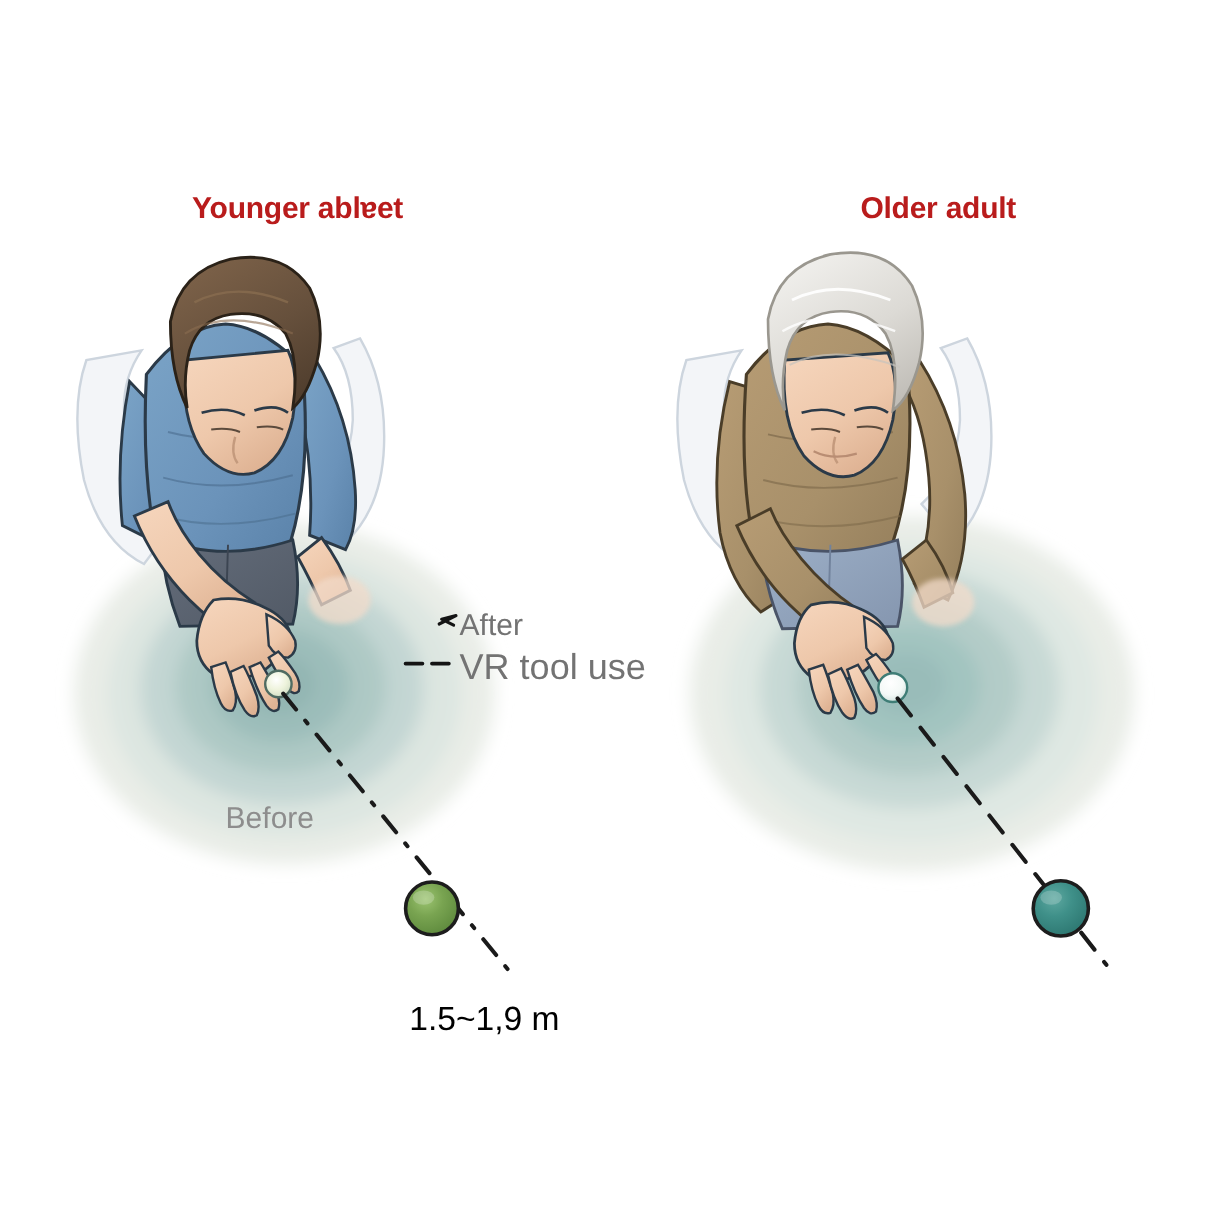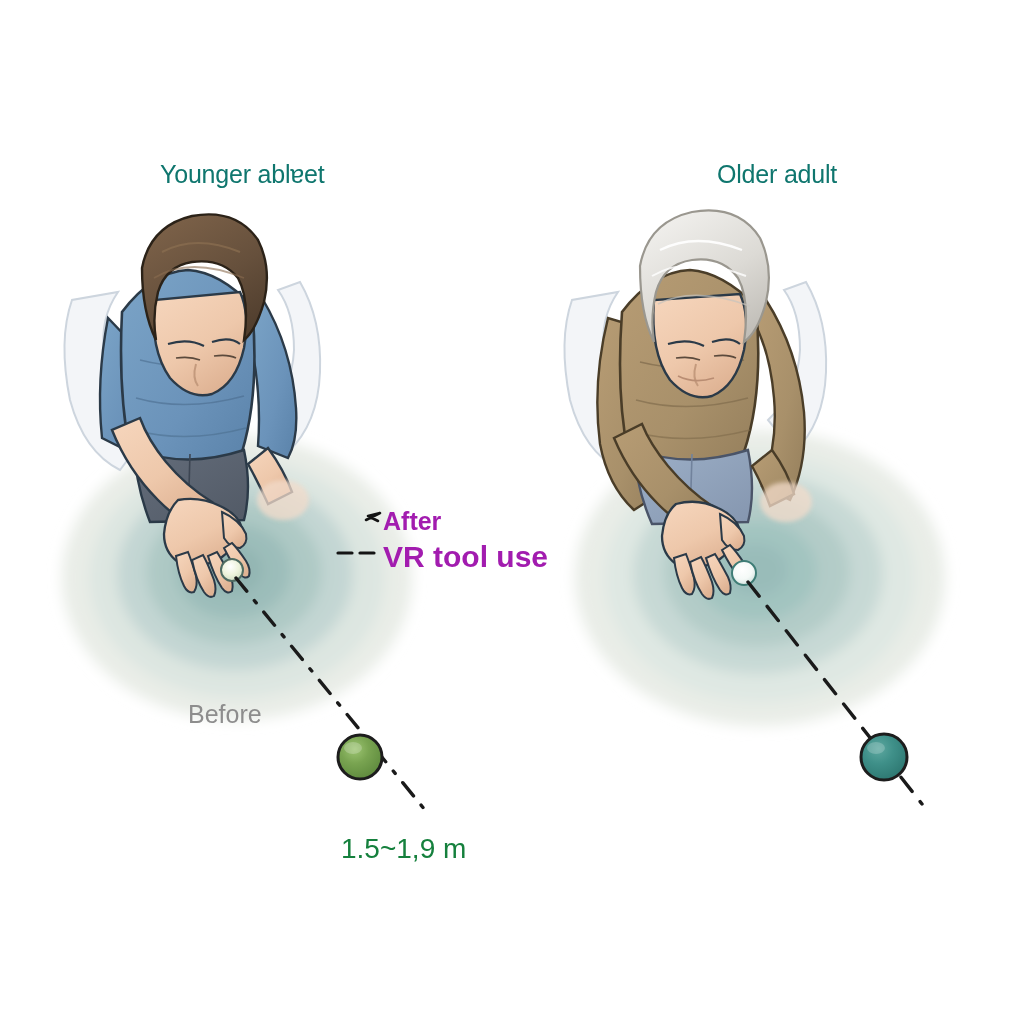--- a/index.html
+++ b/index.html
@@ -7,43 +7,43 @@
     width:1024px;height:1024px;
     background:#ffffff;
     font-family:"Liberation Sans", sans-serif;
     overflow:hidden;
     position:relative;
   }
   #figure{position:absolute;inset:0;width:1024px;height:1024px;}
   .panel-title{
     position:absolute;
     font-size:25px;
-    font-weight:400;
-    color:#0f766e;
+    font-weight:700;
+    color:#b91c1c;
     letter-spacing:-0.2px;
     white-space:nowrap;
   }
   #title-left{left:160px;top:160px;}
   #title-right{left:697px;top:160px;margin-left:20px;}
 
   .annot{
     position:absolute;
     white-space:nowrap;
-    font-weight:700;
-    color:#a21caf;
+    font-weight:400;
+    color:#737373;
   }
   #legend-after{left:383px;top:507px;font-size:25px;}
   #legend-vr{left:383px;top:540px;font-size:30px;}
   #label-before{
-    position:absolute;left:188px;top:700px;
+    position:absolute;left:188px;top:668px;
     font-size:25px;font-weight:400;color:#8d8d8d;white-space:nowrap;
   }
   #label-distance{
     position:absolute;left:341px;top:833px;
-    font-size:28px;font-weight:400;color:#15803d;white-space:nowrap;
+    font-size:28px;font-weight:400;color:#000000;white-space:nowrap;
   }
 </style>
 </head>
 <body>
 
 <svg id="figure" viewBox="0 0 1024 1024" xmlns="http://www.w3.org/2000/svg">
   <defs>
     <radialGradient id="sphGreen" cx="38%" cy="32%" r="72%">
       <stop offset="0%" stop-color="#9cc471"></stop>
       <stop offset="45%" stop-color="#79a451"></stop>

